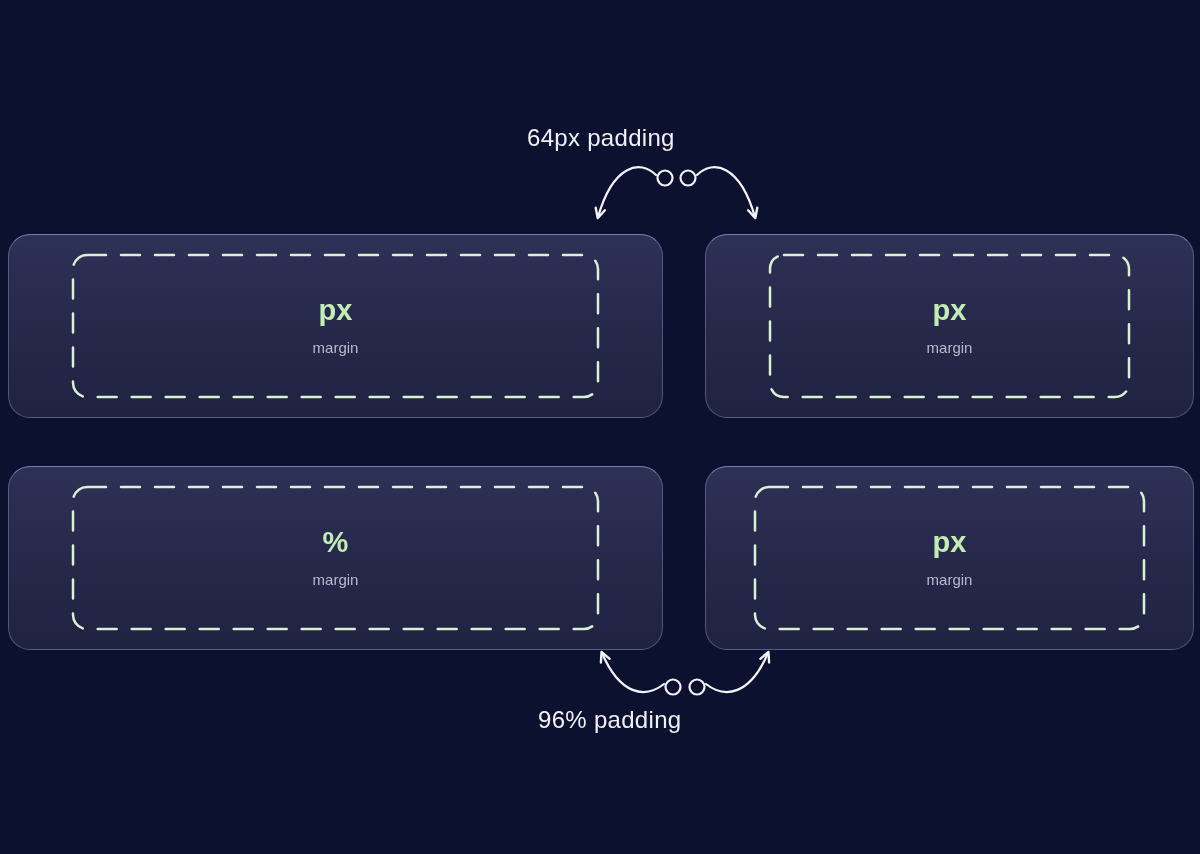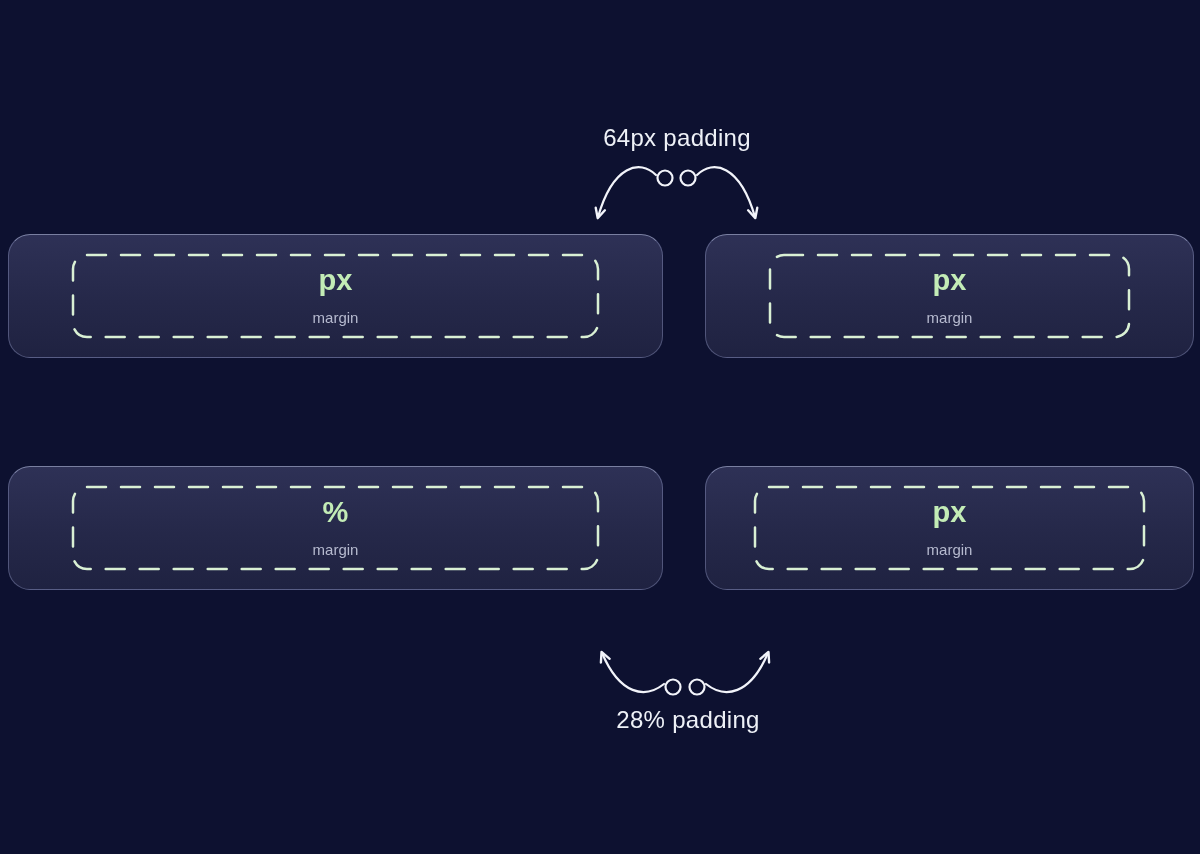--- a/index.html
+++ b/index.html
@@ -13,38 +13,37 @@
     width: 1200px;
     height: 854px;
     background: #0d1130;
     overflow: hidden;
   }
 
   
   .annotation-label {
     position: absolute;
     width: 300px;
-    text-align: center;
     color: #eef1f7;
     font-size: 24px;
     font-weight: 500;
     letter-spacing: 0.3px;
   }
   .annotation-top-label    { left: 527px; top: 124px; }
   .annotation-bottom-label { left: 538px; top: 706px; }
 
   
   .arrows-top    { position: absolute; left: 585px; top: 155px; overflow: visible; }
   .arrows-bottom { position: absolute; left: 585px; top: 645px; overflow: visible; }
   .arrow-stroke  { fill: none; stroke: #f2f4fa; stroke-width: 2.2; stroke-linecap: round; }
 
   
   .card {
     position: absolute;
-    height: 124px;
+    height: 184px;
     border-radius: 22px;
     background: linear-gradient(180deg, #2e3156 0%, #252849 55%, #1f2241 100%);
     border: 1px solid rgba(158, 168, 210, 0.38);
     border-top-color: rgba(195, 204, 238, 0.55);
     box-sizing: border-box;
   }
   .card-tl { left: 8px;   top: 234px; width: 655px; }
   .card-tr { left: 705px; top: 234px; width: 489px; }
   .card-bl { left: 8px;   top: 466px; width: 655px; }
   .card-br { left: 705px; top: 466px; width: 489px; }
@@ -168,15 +167,15 @@
       <marker id="arrB" viewBox="0 0 12 12" refX="9" refY="6" markerWidth="6.5" markerHeight="6.5" orient="auto">
         <path d="M2,2 L10,6 L2,10" fill="none" stroke="#f2f4fa" stroke-width="2" stroke-linecap="round" stroke-linejoin="round"></path>
       </marker>
     </defs>
     <circle class="arrow-stroke" cx="88" cy="42" r="7.5"></circle>
     <circle class="arrow-stroke" cx="112" cy="42" r="7.5"></circle>
     <path class="arrow-stroke" d="M 79,39 C 60,54 35,50 17,8" marker-end="url(#arrB)"></path>
     <path class="arrow-stroke" d="M 121,39 C 140,54 165,50 183,8" marker-end="url(#arrB)"></path>
   </svg>
 
-  <div class="annotation-label annotation-bottom-label">28% padding</div>
+  <div class="annotation-label annotation-bottom-label">96% padding</div>
 
 </div>
 
 </body></html>

